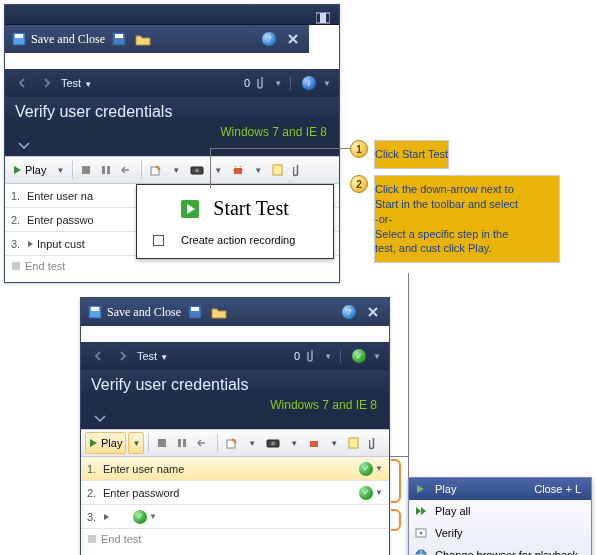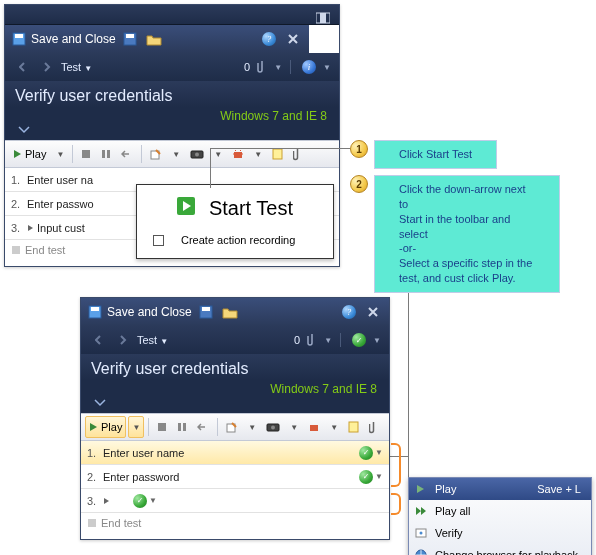--- a/index.html
+++ b/index.html
@@ -3,25 +3,25 @@
 <meta charset="utf-8">
 <style>
 * { box-sizing: border-box; margin: 0; padding: 0; }
 body { font-family: "Segoe UI", Tahoma, sans-serif; font-size: 11px; background: #fff; width: 596px; height: 555px; position: relative; }
 
 .window { position: absolute; border: 1px solid #3a4a6a; background: #fff; box-shadow: 0 1px 3px rgba(0,0,0,.2); }
 .nav-header { background: linear-gradient(#2b3a5a,#1e2c48); border-bottom: 1px solid #0f1828; padding: 3px 6px; min-height: 20px; }
 .header { background: linear-gradient(#3a4e7a,#2b3a5a); color: #fff; display: flex; align-items: center; padding: 4px 6px; }
 .header .left { display: flex; align-items: center; gap: 4px; flex: 1; }
 .header .right { display: flex; align-items: center; gap: 4px; }
-.header .title { font-size: 12px; }
+.header .title { font-size: 12px; font-family: Liberation Serif, serif; }
 .icon { display: inline-flex; align-items: center; justify-content: center; width: 16px; height: 16px; }
 .iconbtn { display: inline-flex; align-items: center; justify-content: center; width: 20px; height: 20px; border: 1px solid transparent; border-radius: 2px; cursor: pointer; }
 
-.subheader { background: linear-gradient(#2b3a5a,#1e2c48); color: #cfd8ea; display: flex; align-items: center; padding: 4px 8px; }
+.subheader { background: linear-gradient(#2b3a5a,#1e2c48); color: #cfd8ea; display: flex; align-items: center; padding: 4px 8px; margin-top: 16px; }
 .subheader .test-nav { display: flex; align-items: center; gap: 4px; flex: 1; }
 .subheader .counter { display: flex; align-items: center; gap: 4px; }
 
 .title-block { background: linear-gradient(#2b3a5a,#1e2c48); color: #fff; padding: 6px 10px 2px; }
 .title-block .title-text { font-size: 16px; font-weight: 300; color: #e3ecff; }
 .env-bar { background: #1e2c48; text-align: right; color: #84cc16; padding: 2px 12px 6px; font-size: 12px; }
 
 .toolbar { background: linear-gradient(#fdfdfd,#e6e8ee); border-top: 1px solid #c3c9d6; border-bottom: 1px solid #c3c9d6; padding: 2px 4px; display: flex; align-items: center; gap: 2px; }
 .tbtn { display: inline-flex; align-items: center; gap: 2px; height: 22px; padding: 0 3px; border: 1px solid transparent; border-radius: 2px; cursor: pointer; background: transparent; }
 .tbtn.active { border-color: #f0c060; background: linear-gradient(#fff6d8,#ffe39a); }
@@ -32,26 +32,26 @@
 .steprow { display: flex; align-items: center; border-bottom: 1px solid #e2e2e2; padding: 3px 6px; min-height: 24px; }
 .steprow .num { color: #555; width: 16px; }
 .steprow .txt { flex: 1; color: #222; }
 .steprow.hl { background: linear-gradient(#fff9e0,#ffe9a8); }
 .steprow .status { display: flex; align-items: center; gap: 2px; }
 .endtest { color: #888; padding: 4px 6px 10px; display: flex; align-items: center; gap: 4px; }
 
 .brace { position: absolute; right: -12px; width: 10px; border: 2px solid #f58a2a; border-left: none; border-radius: 0 6px 6px 0; }
 
 .popup { position: absolute; background: #fff; border: 1px solid #333; padding: 12px 16px; text-align: center; box-shadow: 0 2px 4px rgba(0,0,0,.25); }
-.popup .st { font-size: 20px; display: flex; align-items: flex-start; gap: 14px; justify-content: center; }
+.popup .st { font-size: 20px; display: flex; align-items: center; gap: 14px; justify-content: center; font-family: Liberation Serif, serif; }
 .popup .chk { margin-top: 14px; font-size: 11px; display: flex; align-items: center; gap: 17px; }
 .popup .chk .box { width: 11px; height: 11px; border: 1px solid #555; }
 
 .callout-num { position: absolute; width: 18px; height: 18px; border-radius: 50%; background: radial-gradient(circle at 30% 30%, #fff2b8, #f4c94a 60%, #d89d20); border: 1px solid #b58320; font-size: 10px; display: flex; align-items: center; justify-content: center; color: #5a3b00; font-weight: bold; }
-.callout-text { position: absolute; background: #5eead4; border: 1px solid #c0cce8; padding: 6px 24px; color: #1a3f8a; font-size: 11px; line-height: 1.35; }
+.callout-text { position: absolute; background: #eab308; border: 1px solid #c0cce8; padding: 6px 0; color: #1a3f8a; font-size: 11px; line-height: 1.35; }
 .line { position: absolute; background: #7a7a7a; }
 
 .menu { position: absolute; background: linear-gradient(#fefefe,#e8ecf4); border: 1px solid #7a8ab4; box-shadow: 0 2px 5px rgba(0,0,0,.3); font-size: 11px; }
 .menu .m-row { display: flex; align-items: center; padding: 3px 10px 3px 4px; gap: 6px; }
 .menu .m-row.sel { background: linear-gradient(#4a66a6,#2f4a86); color: #fff; }
 .menu .m-row .m-icon { width: 16px; height: 16px; display: inline-flex; align-items: center; justify-content: center; }
 .menu .m-row .kbd { margin-left: auto; padding-left: 16px; }
 
 .green-circle { width: 14px; height: 14px; border-radius: 50%; background: radial-gradient(circle at 30% 30%, #a0e8a0, #38a838 60%, #1e7a1e); display: inline-flex; align-items: center; justify-content: center; color: #fff; font-size: 8px; }
 .blue-circle { width: 14px; height: 14px; border-radius: 50%; background: radial-gradient(circle at 30% 30%, #a0c8ff, #3878d8 60%, #1a4a9a); display: inline-flex; align-items: center; justify-content: center; color: #fff; font-size: 9px; font-style: italic; font-family: Georgia, serif; }
@@ -455,21 +455,21 @@
 </div>
 
 <div class="menu" style="left:408px; top:477px; width:184px;">
   <div class="m-row sel">
     <span class="m-icon">
         <svg width="10" height="10">
           <path d="M1 1v8l7-4z" fill="#7ab47a"></path>
         </svg>
       </span>
     <span>Play</span>
-    <span class="kbd">Save + L</span>
+    <span class="kbd">Close + L</span>
   </div>
   <div class="m-row">
     <span class="m-icon">
         <svg width="12" height="10">
           <path d="M1 1v8l5-4zM6 1v8l5-4z" fill="#3a8a3a"></path>
         </svg>
       </span>
     <span>Play all</span>
   </div>
   <div class="m-row">

